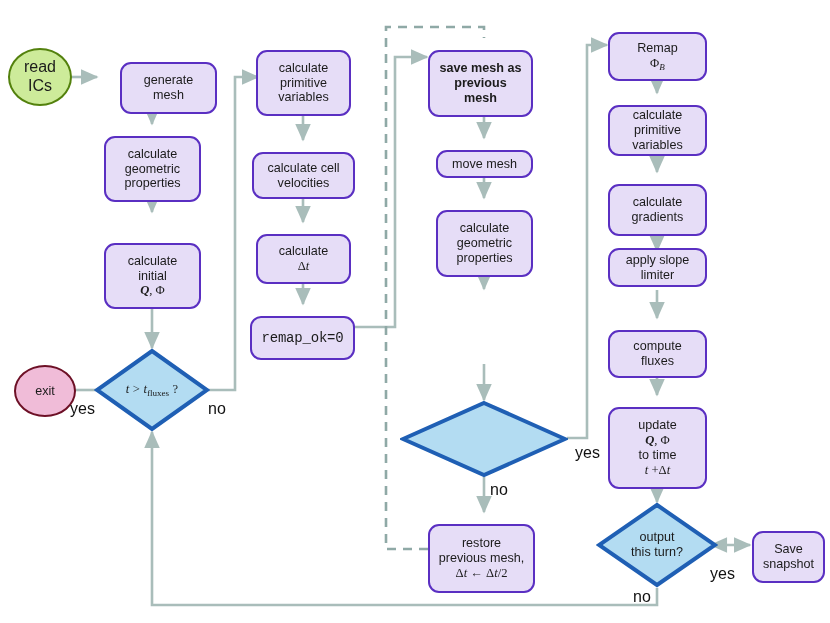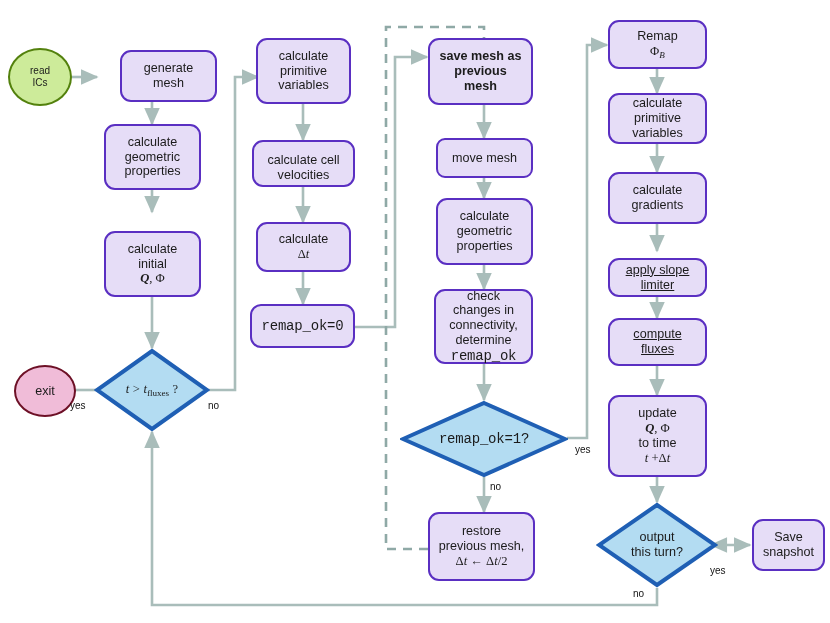--- a/index.html
+++ b/index.html
@@ -22,26 +22,27 @@
     text-align:center;
     line-height:1.18;
     color:#1b1b1b;
   }
   .proc{
     background:#e6ddf7;
     border:2.5px solid #5a2fc2;
     border-radius:11px;
     font-size:12.6px;
     padding:2px 4px;
+    margin-top:12px;
   }
   .start{
     background:#cdeb9a;
     border:2.5px solid #53810d;
     border-radius:50%;
-    font-size:10px;
+    font-size:16px;
   }
   .stop{
     background:#f0bcd8;
     border:2.5px solid #6d1026;
     border-radius:50%;
     font-size:12.6px;
   }
   .diamond{
     background:transparent;
     border:0;
@@ -56,21 +57,21 @@
 
   .mono{font-family:"Liberation Mono", monospace;font-size:14px;letter-spacing:-.2px;}
   .mathi{font-family:"Liberation Serif", serif;font-style:italic;}
   .mathu{font-family:"Liberation Serif", serif;font-style:normal;}
   .bQ{font-family:"Liberation Serif", serif;font-style:italic;font-weight:bold;}
   .sub{font-size:.72em;vertical-align:-0.28em;font-style:normal;font-family:"Liberation Serif",serif;}
   .subi{font-size:.72em;vertical-align:-0.28em;font-style:italic;font-family:"Liberation Serif",serif;}
 
   .edge-label{
     position:absolute;
-    font-size:10px;
+    font-size:16px;
     color:#111;
     white-space:nowrap;
   }
 </style>
 </head>
 <body>
 
 <div id="canvas">
 
   <svg id="edges" viewBox="0 0 830 623">
@@ -151,76 +152,72 @@
   </div>
 
   <div class="node stop" style="left:14px;top:365px;width:62px;height:52px;justify-content:center;">
     <span>exit</span>
   </div>
 
   <div class="node proc" style="left:256px;top:38px;width:95px;height:66px;">
     <span>calculate<br>primitive<br>variables</span>
   </div>
 
-  <div class="node proc" style="left:252px;top:140px;width:103px;height:47px;align-items:flex-end;">
+  <div class="node proc" style="left:252px;top:140px;width:103px;height:47px;">
     <span>calculate cell<br>velocities</span>
   </div>
 
   <div class="node proc" style="left:256px;top:222px;width:95px;height:50px;">
     <span>calculate<br><span class="mathu">Δ</span><span class="mathi">t</span></span>
   </div>
 
   <div class="node proc" style="left:250px;top:304px;width:105px;height:44px;">
     <span class="mono">remap_ok=0</span>
   </div>
 
   <div class="node proc" style="left:428px;top:38px;width:105px;height:67px;font-weight:bold;">
     <span>save mesh as<br>previous<br>mesh</span>
   </div>
 
-  <div class="node proc" style="left:436px;top:138px;width:97px;height:40px;border-radius:9px;">
+  <div class="node proc" style="left:436px;top:138px;width:97px;height:28px;">
     <span>move mesh</span>
   </div>
 
   <div class="node proc" style="left:436px;top:198px;width:97px;height:67px;">
     <span>calculate<br>geometric<br>properties</span>
   </div>
 
-  <div class="node proc" style="left:434px;top:289px;width:99px;height:75px;">
-    <span>check<br>changes in<br>connectivity,<br>determine<br><span class="mono">remap_ok</span></span>
-  </div>
 
   <div class="node diamond" style="left:400px;top:400px;width:168px;height:78px;">
     <svg class="dshape" viewBox="0 0 168 78">
       <polygon points="84,3 165,39 84,75 3,39" fill="#b3dcf2" stroke="#1f5fb4" stroke-width="4"></polygon>
     </svg>
-    <span class="dlabel mono">remap_ok=1?</span>
   </div>
 
   <div class="node proc" style="left:428px;top:512px;width:107px;height:69px;">
     <span>restore<br>previous mesh,<br><span class="mathu">Δ</span><span class="mathi">t</span><span class="mathu"> ← </span><span class="mathu">Δ</span><span class="mathi">t</span><span class="mathu">/2</span></span>
   </div>
 
   <div class="node proc" style="left:608px;top:20px;width:99px;height:49px;">
     <span>Remap<br><span class="mathu">Φ</span><span class="subi">B</span></span>
   </div>
 
   <div class="node proc" style="left:608px;top:93px;width:99px;height:51px;">
     <span>calculate<br>primitive<br>variables</span>
   </div>
 
   <div class="node proc" style="left:608px;top:172px;width:99px;height:52px;">
     <span>calculate<br>gradients</span>
   </div>
 
-  <div class="node proc" style="left:608px;top:258px;width:99px;height:39px;text-decoration:underline;">
+  <div class="node proc" style="left:608px;top:236px;width:99px;height:39px;">
     <span>apply slope<br>limiter</span>
   </div>
 
-  <div class="node proc" style="left:608px;top:318px;width:99px;height:48px;text-decoration:underline;">
+  <div class="node proc" style="left:608px;top:318px;width:99px;height:48px;">
     <span>compute<br>fluxes</span>
   </div>
 
   <div class="node proc" style="left:608px;top:395px;width:99px;height:82px;">
     <span>update<br><span class="bQ">Q</span><span class="mathu">, Φ</span><br>to time<br><span class="mathi">t</span><span class="mathu"> +</span><span class="mathu">Δ</span><span class="mathi">t</span></span>
   </div>
 
   <div class="node diamond" style="left:596px;top:502px;width:122px;height:86px;">
     <svg class="dshape" viewBox="0 0 122 86">
       <polygon points="61,3 119,43 61,83 3,43" fill="#b3dcf2" stroke="#1f5fb4" stroke-width="4"></polygon>

